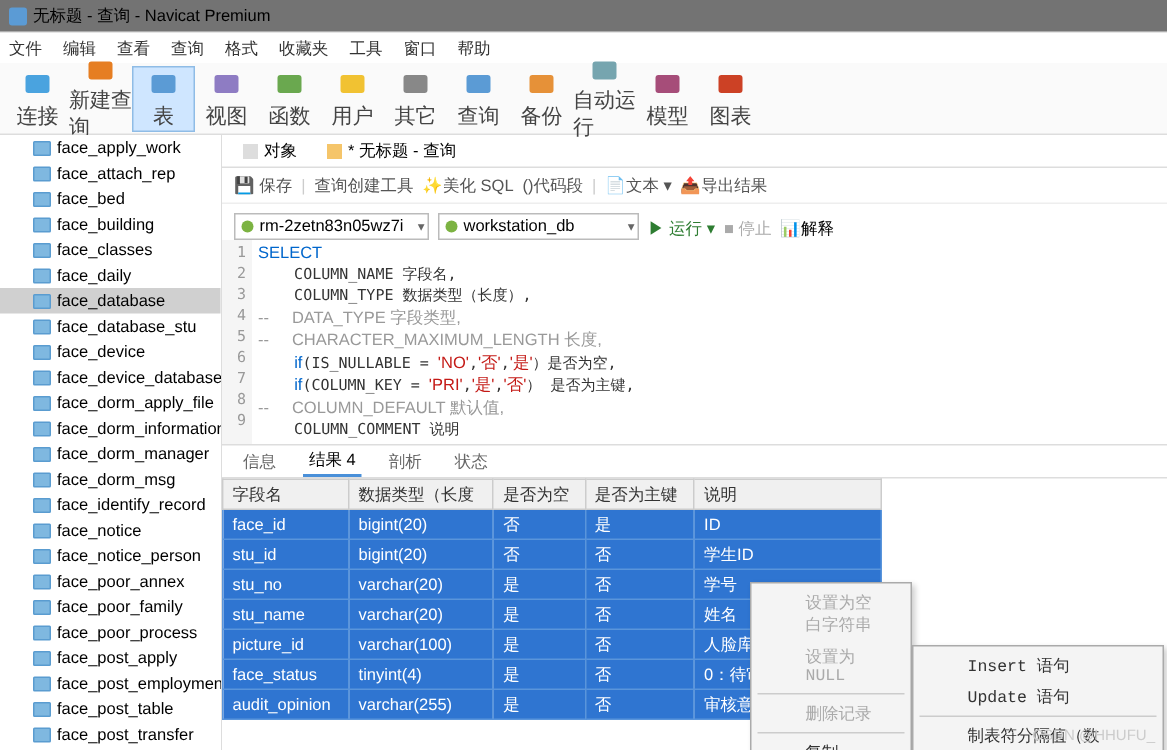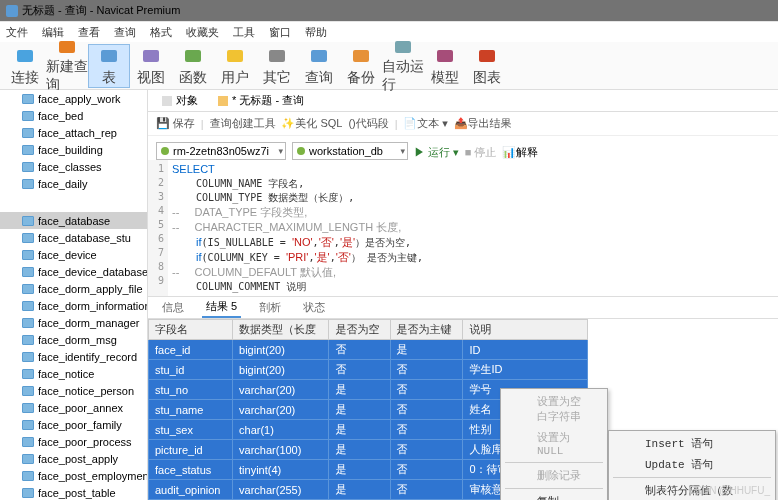--- a/index.html
+++ b/index.html
@@ -9,21 +9,21 @@
 .menubar{height:20px;display:flex;align-items:center;padding:0 6px;gap:14px;color:#333;}
 .menubar span{cursor:default;}
 .toolbar{height:48px;display:flex;align-items:center;padding:2px 4px;border-bottom:1px solid #ddd;background:#fafafa;}
 .tbtn{display:flex;flex-direction:column;align-items:center;justify-content:center;width:42px;height:44px;gap:2px;cursor:pointer;}
 .tbtn.active{background:#cfe6ff;border:1px solid #8fbce6;}
 .tbtn .ic{width:22px;height:22px;display:flex;align-items:center;justify-content:center;}
 .tbtn .lbl{font-size:14px;color:#444;}
 .main{display:flex;height:calc(100vh - 90px);}
 .sidebar{width:148px;border-right:1px solid #ddd;overflow-y:auto;background:#fff;}
 .tree-item{display:flex;align-items:center;height:17px;padding-left:22px;gap:4px;cursor:pointer;white-space:nowrap;}
-.tree-item.sel{background:#d0d0d0;margin-top:20px;}
+.tree-item.sel{background:#d0d0d0;}
 .tree-item .ti{width:12px;height:10px;background:#7fb8e0;border:1px solid #5a9cd0;border-radius:1px;flex-shrink:0;}
 .content{flex:1;display:flex;flex-direction:column;overflow:hidden;}
 .tabs{height:22px;display:flex;align-items:center;border-bottom:1px solid #ddd;padding-left:8px;gap:8px;}
 .tabs .tab{display:flex;align-items:center;gap:4px;padding:2px 6px;}
 .subtool{height:24px;display:flex;align-items:center;gap:6px;padding:0 8px;border-bottom:1px solid #eee;color:#555;}
 .subtool .sep{color:#ccc;}
 .connrow{height:24px;display:flex;align-items:flex-end;gap:6px;padding:0 8px;}
 .combo{height:18px;border:1px solid #bbb;padding:0 14px 0 4px;display:flex;align-items:center;background:#fff;position:relative;}
 .combo.green::before{content:"";width:8px;height:8px;background:#7cb342;border-radius:50%;margin-right:4px;}
 .combo::after{content:"▾";position:absolute;right:2px;font-size:9px;color:#666;}
@@ -166,25 +166,25 @@
   </div>
 
 <div class="main">
   <div class="sidebar" id="sidebar">
       <div class="tree-item">
         <div class="ti"></div>
         <span>face_apply_work</span>
       </div>
       <div class="tree-item">
         <div class="ti"></div>
+        <span>face_attach_rep</span>
+      </div>
+      <div class="tree-item">
+        <div class="ti"></div>
         <span>face_bed</span>
-      </div>
-      <div class="tree-item">
-        <div class="ti"></div>
-        <span>face_attach_rep</span>
       </div>
       <div class="tree-item">
         <div class="ti"></div>
         <span>face_building</span>
       </div>
       <div class="tree-item">
         <div class="ti"></div>
         <span>face_classes</span>
       </div>
       <div class="tree-item">
@@ -283,21 +283,21 @@
       <span>✨<span>美化 SQL</span></span>
       <span>()<span>代码段</span></span>
       <span class="sep">|</span>
       <span>📄<span>文本</span> ▾</span>
       <span>📤<span>导出结果</span></span>
     </div>
     <div class="connrow">
       <div class="combo green" style="width:130px;">
           <span>rm-2zetn83n05wz7i</span>
         </div>
-      <div class="combo green" style="width:116px;">
+      <div class="combo green" style="width:134px;">
           <span>workstation_db</span>
         </div>
       <span style="color:#2e7d32;">▶ <span>运行</span> ▾</span>
       <span style="color:#aaa;">■ <span>停止</span></span>
       <span>📊<span>解释</span></span>
     </div>
     <div class="sqlarea">
       <div class="gutter" id="gutter">1<br>2<br>3<br>4<br>5<br>6<br>7<br>8<br>9<br></div>
       <div class="code" id="code"><span class="kw">SELECT</span>
     COLUMN_NAME 字段名,
@@ -305,21 +305,21 @@
 <span class="cm">--     DATA_TYPE 字段类型,</span>
 <span class="cm">--     CHARACTER_MAXIMUM_LENGTH 长度,</span>
     <span class="kw">if</span>(IS_NULLABLE = <span class="str">'NO'</span>,<span class="str">'否'</span>,<span class="str">'是'</span>）是否为空,
     <span class="kw">if</span>(COLUMN_KEY = <span class="str">'PRI'</span>,<span class="str">'是'</span>,<span class="str">'否'</span>） 是否为主键,
 <span class="cm">--     COLUMN_DEFAULT 默认值,</span>
     COLUMN_COMMENT 说明
 </div>
     </div>
     <div class="restabs">
       <span class="rt">信息</span>
-      <span class="rt act">结果 5</span>
+      <span class="rt act">结果 4</span>
       <span class="rt">剖析</span>
       <span class="rt">状态</span>
     </div>
     <div class="grid">
       <table id="rgrid">
           <tbody>
             <tr>
               <th>字段名</th>
               <th>数据类型（长度</th>
               <th>是否为空</th>
@@ -346,27 +346,20 @@
               <td>是</td>
               <td>否</td>
               <td>学号</td>
             </tr>
             <tr>
               <td>stu_name</td>
               <td>varchar(20)</td>
               <td>是</td>
               <td>否</td>
               <td>姓名</td>
-            </tr>
-            <tr>
-              <td>stu_sex</td>
-              <td>char(1)</td>
-              <td>是</td>
-              <td>否</td>
-              <td>性别</td>
             </tr>
             <tr>
               <td>picture_id</td>
               <td>varchar(100)</td>
               <td>是</td>
               <td>否</td>
               <td>人脸库图片ID</td>
             </tr>
             <tr>
               <td>face_status</td>

